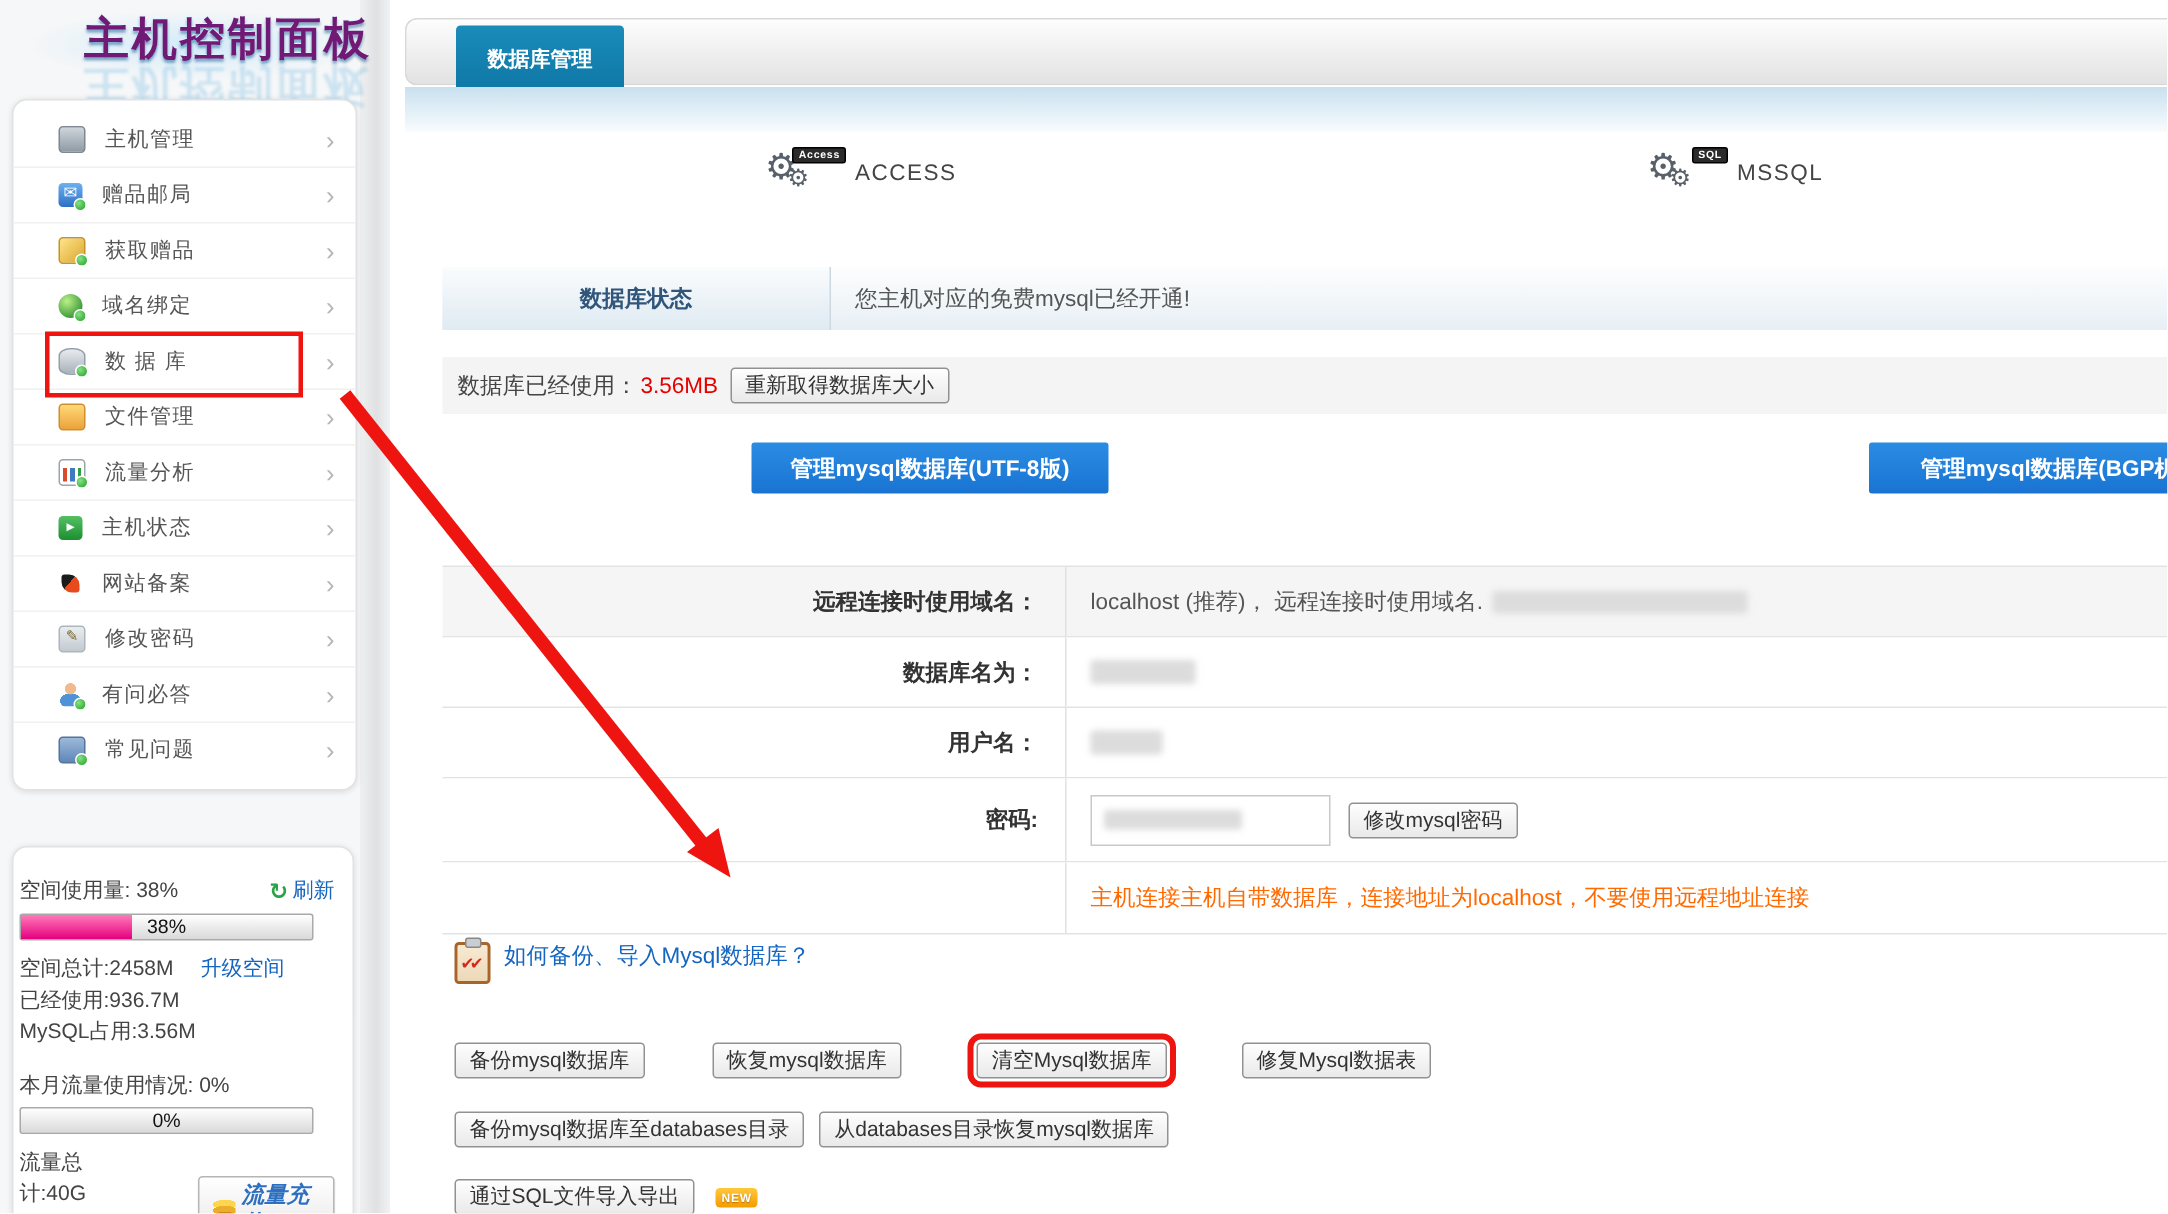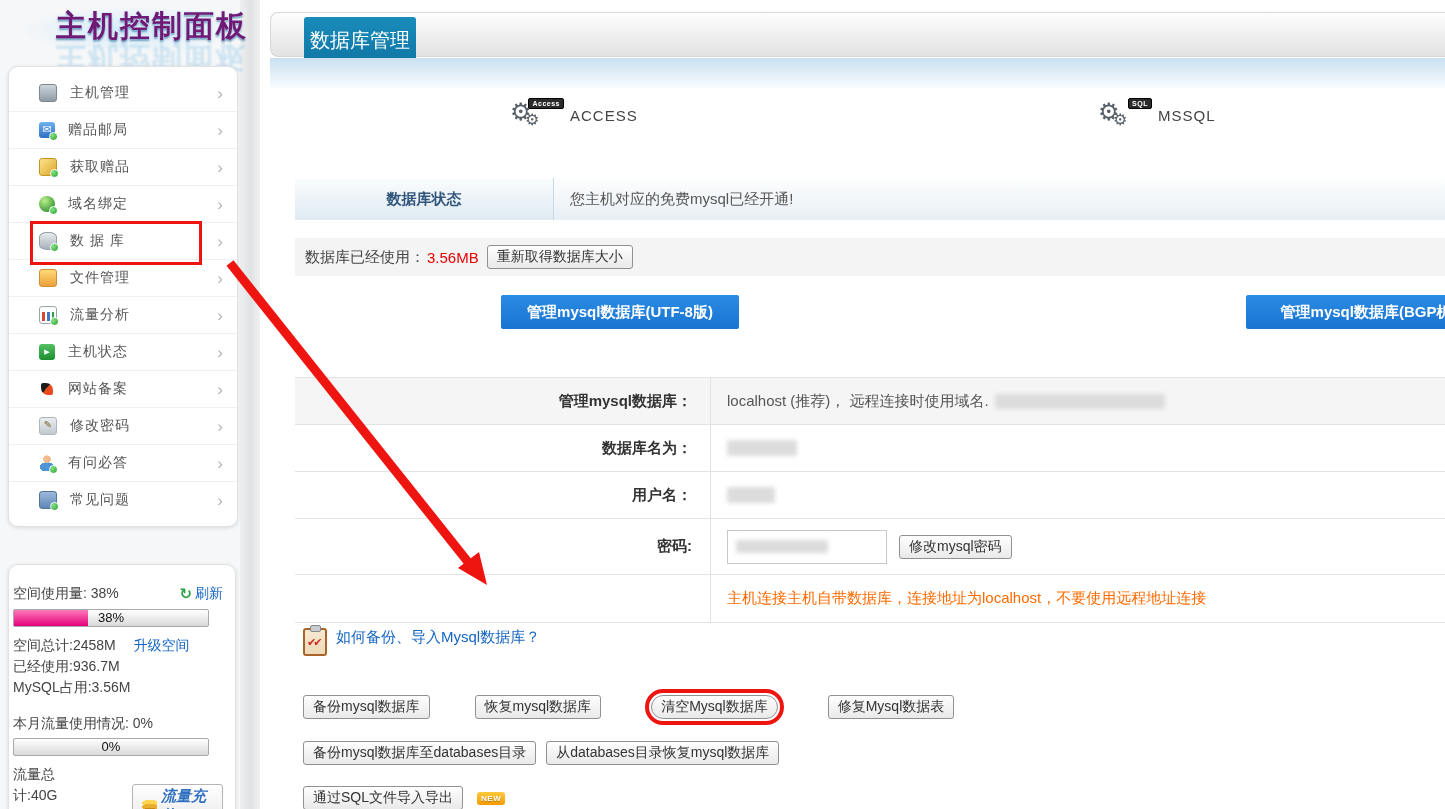--- a/index.html
+++ b/index.html
@@ -65,21 +65,21 @@
   .recharge-txt{font-size:15px;font-weight:bold;font-style:italic;color:#2f6fc0;text-shadow:0 1px 0 #fff;}
   .coins{width:18px;height:16px;display:inline-block;background:
      radial-gradient(ellipse 8px 3.2px at 9px 13px,#c8881a 0 98%,rgba(0,0,0,0)),
      radial-gradient(ellipse 8px 3.2px at 9px 9px,#e8ae2c 0 98%,rgba(0,0,0,0)),
      radial-gradient(ellipse 8px 3.2px at 9px 5px,#ffd44f 0 98%,rgba(0,0,0,0));}
   
   .main{left:260px;top:0;width:1185px;height:809px;background:#fff;}
   .topbar{left:10px;top:12px;right:0;height:45px;border:1px solid #d8d8d8;border-right:none;
           border-radius:8px 0 0 8px;background:linear-gradient(#fdfdfd,#e2e2e2);box-sizing:border-box;}
   .tab{margin:4px 0 0 33px;width:112px;height:46px;border-radius:3px;display:flex;align-items:center;justify-content:center;
-       background:linear-gradient(var(--accent,#1a8cba),#0e76a5);color:#fff;font-size:20px;font-weight:normal;cursor:pointer;}
+       background:linear-gradient(var(--accent,#1a8cba),#0e76a5);color:#fff;font-size:14px;font-weight:bold;cursor:pointer;}
   .blue-band{left:10px;top:58px;right:0;height:30px;background:linear-gradient(#c9e0ef,#f9fcfe);}
   .dbtype{display:flex;align-items:center;gap:12px;}
   .dbtype-label{font-size:15px;color:#444;letter-spacing:1px;}
   .gears{position:relative;width:48px;height:34px;flex:0 0 48px;}
   .g1,.g2{position:absolute;color:#58606a;text-shadow:0 1px 0 #fff;line-height:1;}
   .g1{font-size:24px;left:0;top:2px;}
   .g2{font-size:16px;left:15px;top:14px;}
   .gbadge{position:absolute;right:-6px;top:0;background:#2b2b2b;color:#fff;font-size:7px;font-weight:bold;
           padding:1px 3px;border:1px solid #000;border-radius:2px;letter-spacing:.5px;}
   .btn{display:inline-flex;align-items:center;justify-content:center;padding:0 9px;height:24px;font-size:14px;color:#333;
@@ -109,21 +109,21 @@
   .note{color:var(--orange,#ff6a00);font-size:15px;}
   .help-row{left:43px;top:628px;display:flex;gap:9px;}
   .clip{width:24px;height:28px;background:linear-gradient(#f7ead2,#ecd9b8);border:2px solid #a8642a;
         border-radius:3px;position:relative;box-sizing:border-box;}
   .clip::before{content:"";position:absolute;top:-5px;left:5px;width:9px;height:5px;background:#c8cdd2;
         border:1px solid #888;border-radius:2px;}
   .clip::after{content:"✔✔";color:#d22a1e;font-size:11px;font-weight:bold;position:absolute;left:2px;top:6px;
         letter-spacing:-3px;}
   .help-lnk{font-size:15px;color:var(--link,#1566c0);cursor:pointer;}
   .action-row{display:flex;align-items:center;gap:6px;}
-  .outline-danger{outline:4px solid var(--danger,#ee1410);outline-offset:2px;border-radius:12px;}
+  .outline-danger{outline:4px solid var(--danger,#ee1410);outline-offset:2px;}
   .new{background:linear-gradient(#ffc93c,#f59b00);color:#fff;font-size:8px;font-weight:bold;padding:2px 4px;
        border-radius:3px;margin-left:8px;letter-spacing:.5px;text-shadow:0 1px 1px rgba(0,0,0,.3);}
   .hl-box{left:30px;top:221px;width:166px;height:38px;border:3px solid var(--danger,#ee1410);z-index:40;pointer-events:none;}
   .arrow-overlay{position:absolute;left:0;top:0;width:1445px;height:809px;z-index:50;pointer-events:none;}
   .arrow-overlay line{stroke:var(--danger,#f23d3d);}
   .arrow-overlay polygon{fill:var(--danger,#f23d3d);}
 </style>
 </head>
 <body>
 
@@ -268,21 +268,21 @@
       <span>数据库已经使用：</span>
       <span class="red-val">3.56MB</span>
       <button class="btn">重新取得数据库大小</button>
     </div>
 
     <div class="btn-primary" style="left:241px;top:295px;width:238px;">管理mysql数据库(UTF-8版)</div>
     <div class="btn-primary" style="left:986px;top:295px;width:240px;">管理mysql数据库(BGP机</div>
 
     <div class="abs info-table">
       <div class="irow gray" style="height:46px;">
-        <div class="lbl">管理mysql数据库：</div>
+        <div class="lbl">远程连接时使用域名：</div>
         <div class="val">
           <span>localhost (推荐)， 远程连接时使用域名.</span>
           <span class="censor" style="width:170px;height:15px;"></span>
         </div>
       </div>
       <div class="irow" style="height:46px;">
         <div class="lbl">数据库名为：</div>
         <div class="val">
             <span class="censor" style="width:70px;height:16px;"></span>
           </div>

